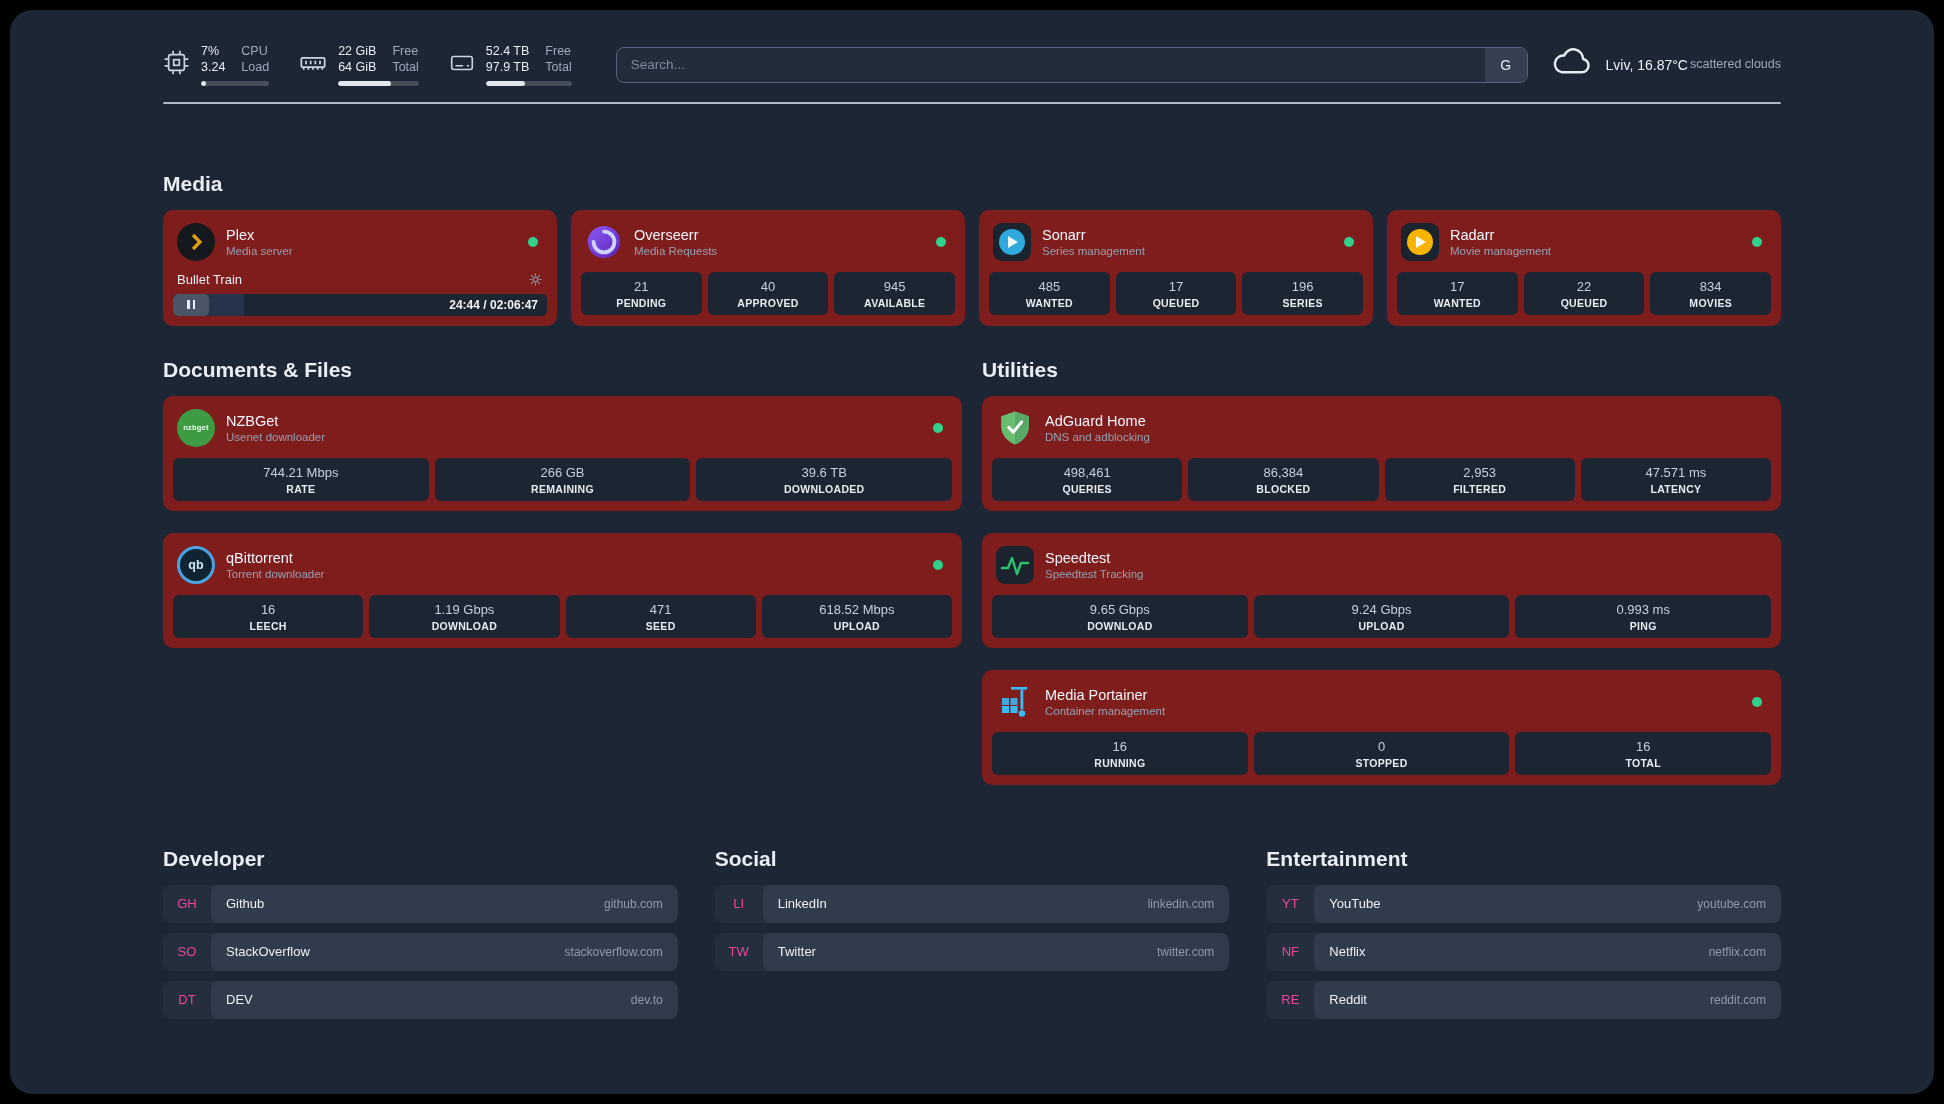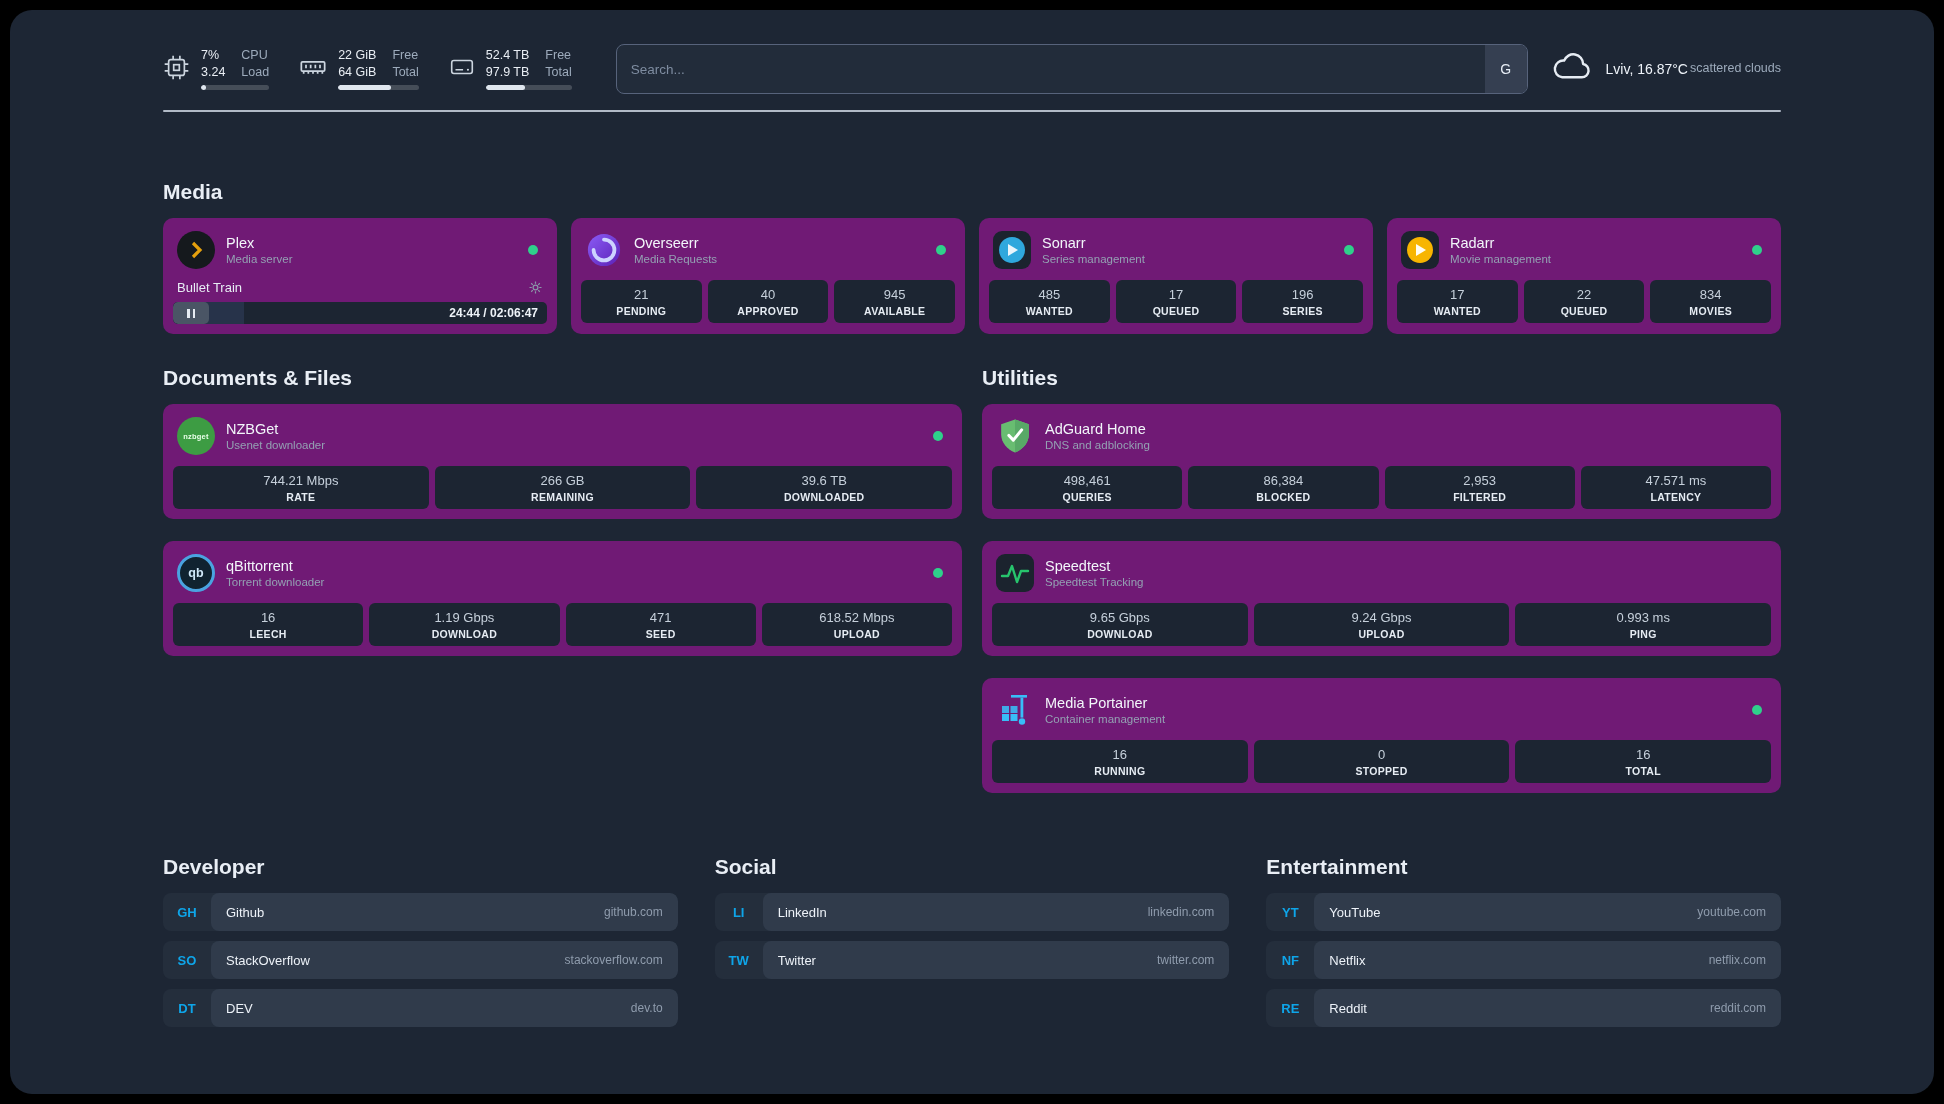--- a/index.html
+++ b/index.html
@@ -11,38 +11,38 @@
   .topbar{display:flex;align-items:center}
   .res{display:flex;align-items:center;gap:11px;margin-right:30px}
   .res-body{display:flex;flex-direction:column}
   .res-cols{display:flex;gap:16px}
   .res-col{display:flex;flex-direction:column;gap:2px;font-size:12.5px;line-height:1.15}
   .res-col.values{color:#e9eef4}
   .res-col.labels{color:#9dabbc}
   .res-bar{height:5px;background:rgba(255,255,255,.18);border-radius:3px;margin-top:6px;overflow:hidden}
   .res-bar .fill{height:100%;background:#dfe6ee;border-radius:3px}
   .search{flex:1;position:relative;margin:0 22px 0 14px}
-  .search input{width:100%;height:50px;background:#222c3a;border:1px solid #57637b;border-radius:8px;color:#dfe6ee;padding:0 56px 0 14px;font-size:13.5px;outline:none}
+  .search input{width:100%;height:36px;background:#222c3a;border:1px solid #57637b;border-radius:8px;color:#dfe6ee;padding:0 56px 0 14px;font-size:13.5px;outline:none}
   .search input::placeholder{color:#7e8ca0}
   .search-btn{position:absolute;right:1px;top:1px;bottom:1px;width:42px;background:#353f51;border-radius:0 7px 7px 0;display:flex;align-items:center;justify-content:center;color:#e6ecf4;font-size:14px;cursor:pointer}
   .weather{display:flex;align-items:center;gap:12px}
   .weather-text{display:flex;gap:2px}
   .weather-loc{font-size:14px;color:#eef3f9}
   .weather-cond{font-size:12.5px;color:#9dabbc}
   .divider{height:2px;background:#cbd5e0;opacity:.85;margin-top:16px;border-radius:1px}
 
   
   .sec-title{font-size:21px;font-weight:600;color:#e9eef5;margin-bottom:14px}
   .media-section{margin-top:68px}
   .grid4{display:grid;grid-template-columns:repeat(4,1fr);gap:14px}
   .grid2{display:grid;grid-template-columns:1fr 1fr;gap:20px;margin-top:32px}
   .colstack{display:flex;flex-direction:column;gap:22px}
 
   
-  .card{background:#701a75;border-radius:10px;padding:10px}
+  .card{background:#7f1d1d;border-radius:10px;padding:10px}
   .card-head{display:flex;align-items:center;gap:11px;padding:3px 4px 11px;cursor:pointer}
   .card.solo .card-head{padding-bottom:3px}
   .app-name{font-size:14.5px;color:#f2f6fa;font-weight:500}
   .app-desc{font-size:11.5px;color:#94a1b3;margin-top:2px}
   .dot{width:10px;height:10px;border-radius:50%;background:#2fd08b;margin-left:auto;margin-right:5px;flex:none}
   .stats{display:flex;gap:6px}
   .stat{flex:1;background:#1c2532;border-radius:6px;padding:7px 4px 6px;text-align:center}
   .stat-value{font-size:13px;color:#c6d0db}
   .stat-label{font-size:10.5px;font-weight:700;color:#e6ecf3;margin-top:3px;letter-spacing:.3px}
 
@@ -64,21 +64,21 @@
   .player-bar{position:relative;height:22px;background:#1c2532;border-radius:5px;display:flex;align-items:center;overflow:hidden;cursor:pointer}
   .play-fill{position:absolute;left:0;top:0;bottom:0;background:#27334a;border-radius:5px 0 0 5px}
   .pause-pill{position:relative;width:36px;height:22px;background:#4a5565;border-radius:5px;display:flex;align-items:center;justify-content:center;gap:3px;cursor:pointer;flex:none}
   .pause-pill i{display:block;width:2.5px;height:9px;background:#e6ecf3}
   .ptime{position:absolute;right:9px;font-size:12px;font-weight:600;color:#eef3f8}
 
   
   .bookmarks{display:grid;grid-template-columns:1fr 1fr 1fr;gap:37px;margin-top:62px;padding-bottom:40px}
   .bm-list{display:flex;flex-direction:column;gap:10px;margin-top:4px}
   .bm-row{display:flex;align-items:stretch;background:#242e3c;border-radius:8px;overflow:hidden;height:38px;cursor:pointer}
-  .bm-abbr{width:48px;display:flex;align-items:center;justify-content:center;font-size:13px;font-weight:700;color:#0ea5e9;flex:none}
+  .bm-abbr{width:48px;display:flex;align-items:center;justify-content:center;font-size:13px;font-weight:400;color:#ec4899;flex:none}
   .bm-pill{flex:1;background:#303b4b;border-radius:8px;display:flex;align-items:center;justify-content:space-between;padding:0 15px}
   .bm-name{font-size:13px;color:#edf2f8}
   .bm-url{font-size:12px;color:#8f9cad}
 </style>
 </head>
 <body>
 
 <div class="panel">
 <div class="content">
 

